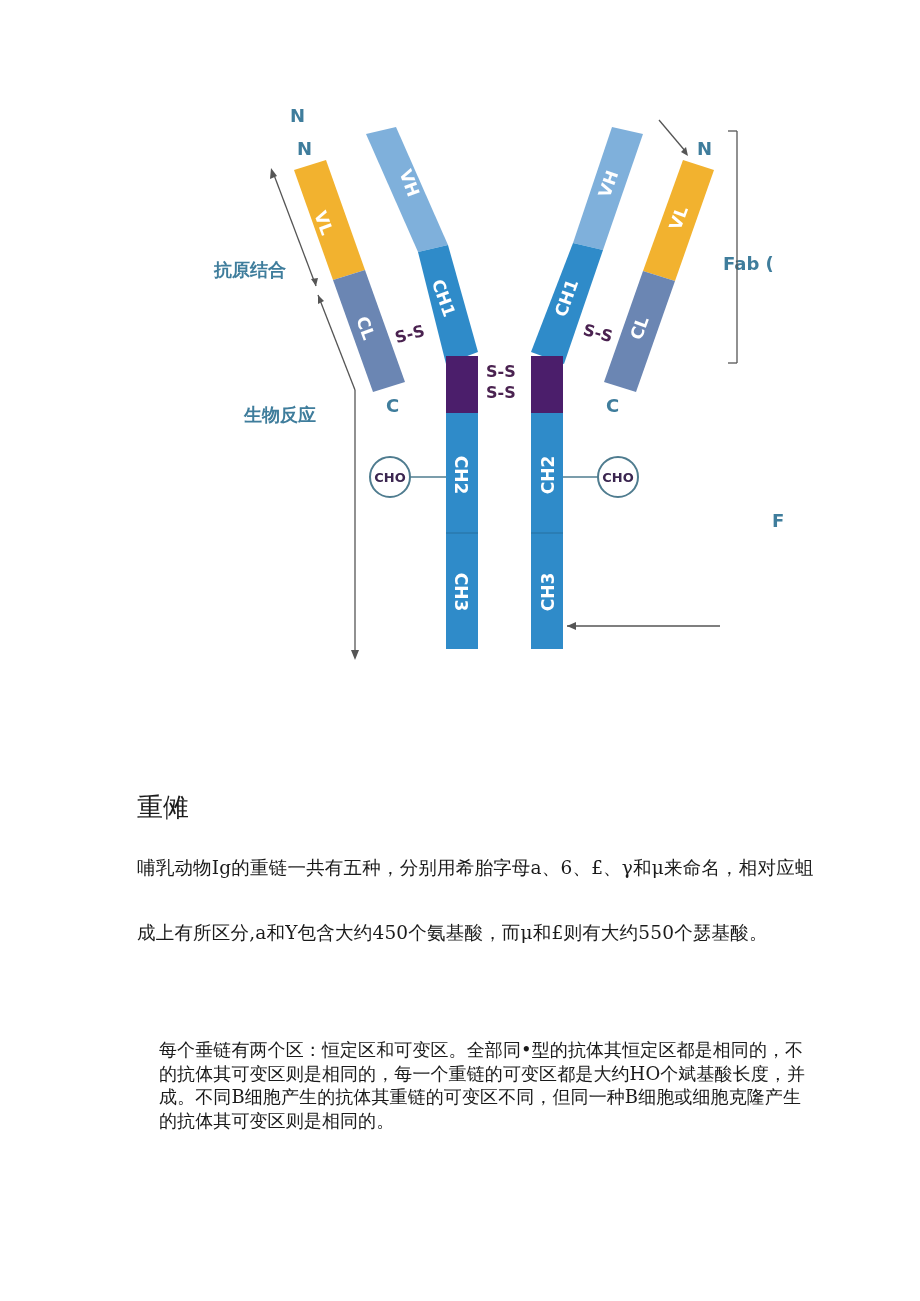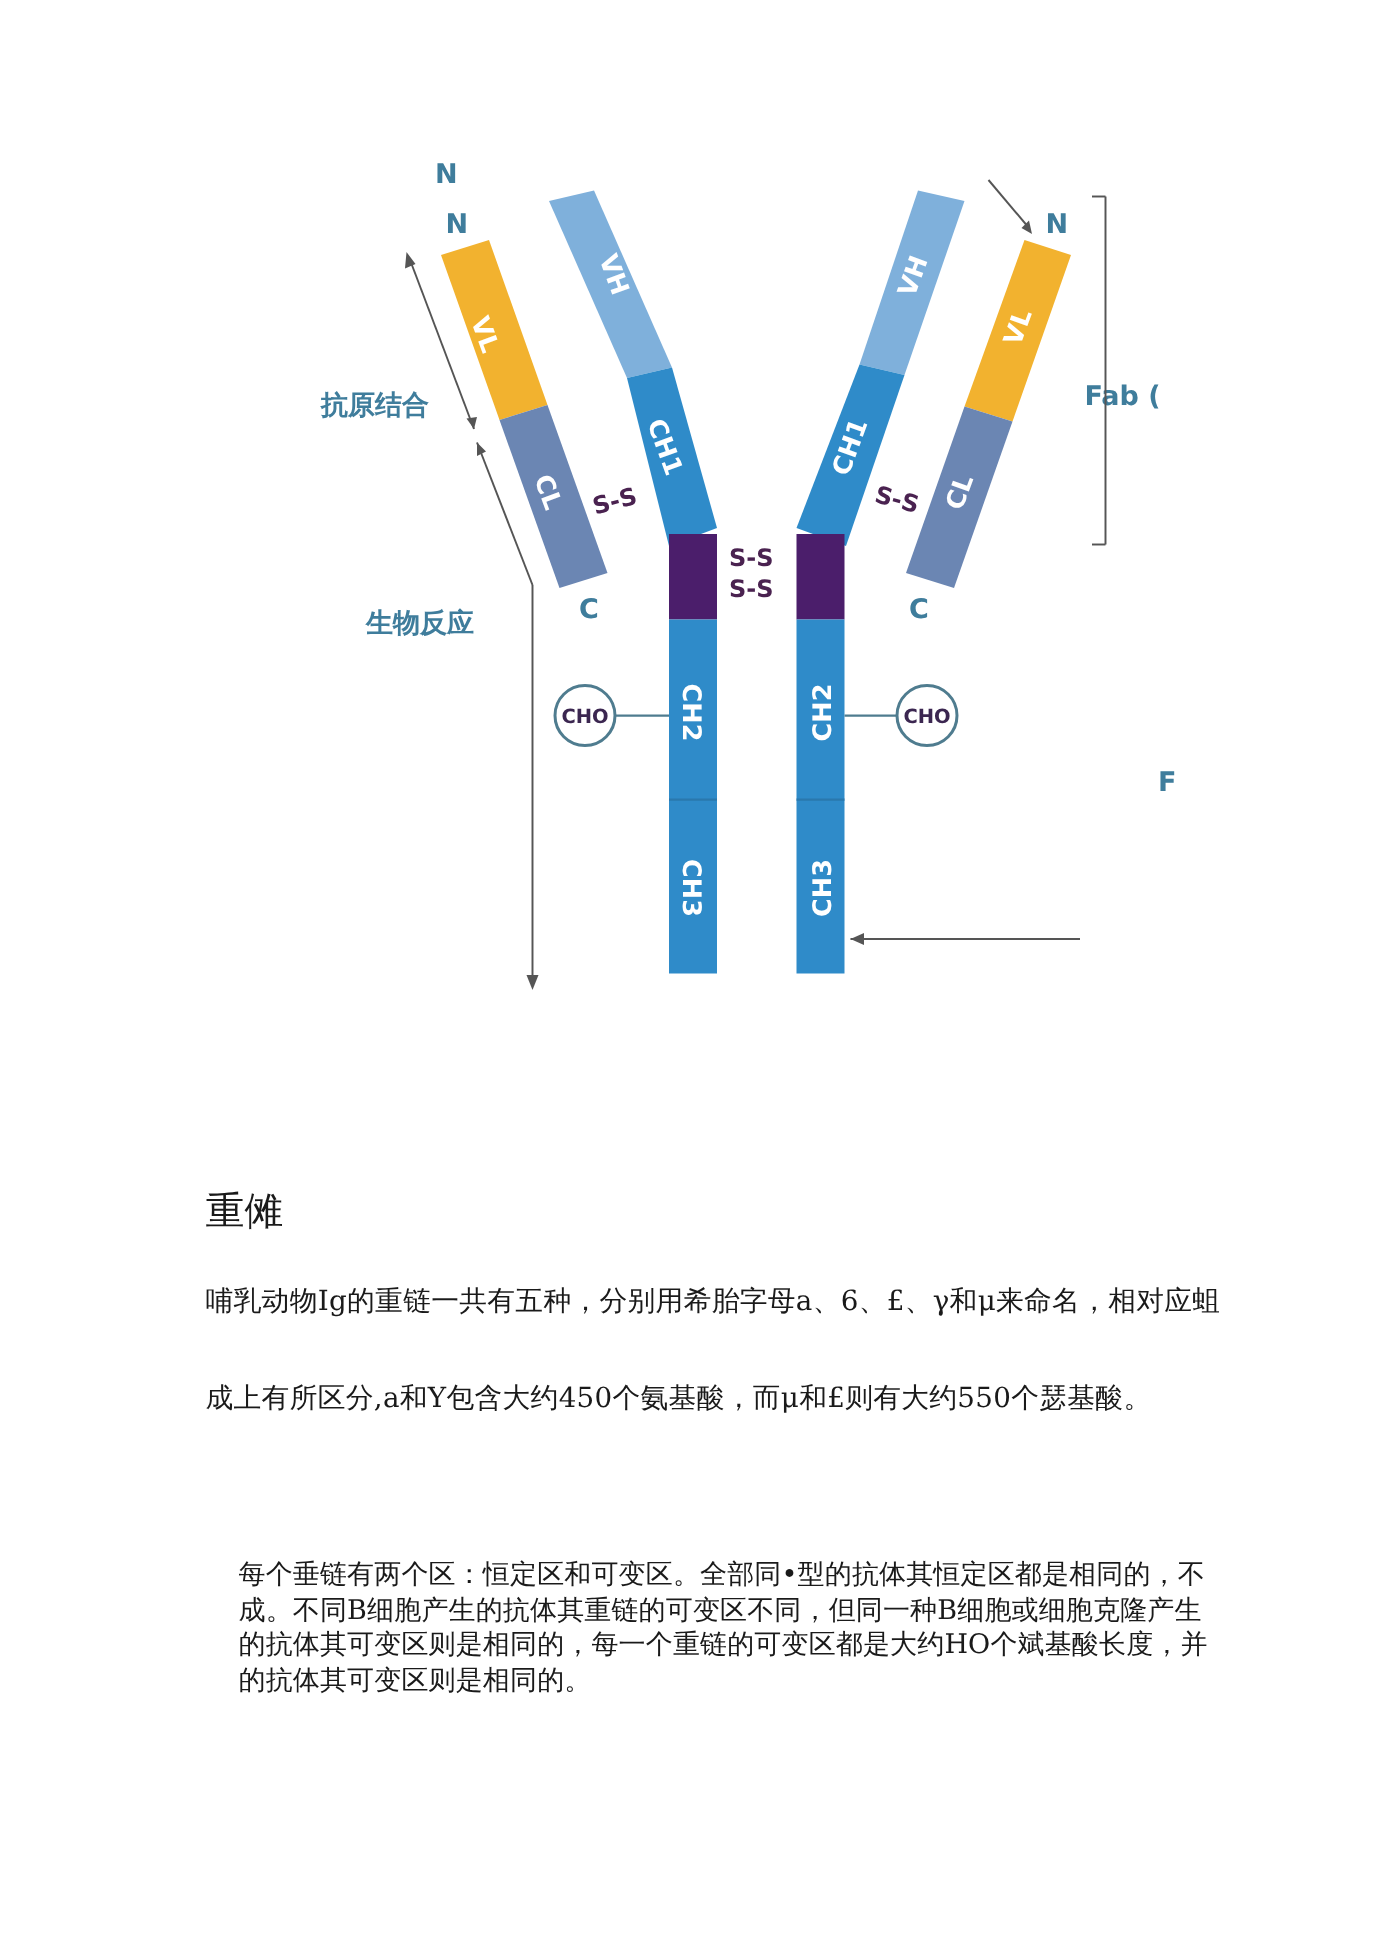--- a/index.html
+++ b/index.html
@@ -120,16 +120,16 @@
 
 <div class="heading">重傩</div>
 
 <div class="para1">
   <div class="line">哺乳动物Ig的重链一共有五种，分别用希胎字母a、6、£、γ和μ来命名，相对应蛆</div>
   <div class="line">成上有所区分,a和Y包含大约450个氨基酸，而μ和£则有大约550个瑟基酸。</div>
 </div>
 
 <div class="para2">
   <div class="line">每个垂链有两个区：恒定区和可变区。全部同•型的抗体其恒定区都是相同的，不</div>
+  <div class="line">的抗体其可变区则是相同的，每一个重链的可变区都是大约HO个斌基酸长度，并</div>
   <div class="line">成。不同B细胞产生的抗体其重链的可变区不同，但同一种B细胞或细胞克隆产生</div>
-  <div class="line">的抗体其可变区则是相同的，每一个重链的可变区都是大约HO个斌基酸长度，并</div>
   <div class="line">的抗体其可变区则是相同的。</div>
 </div>
 
 </body></html>

